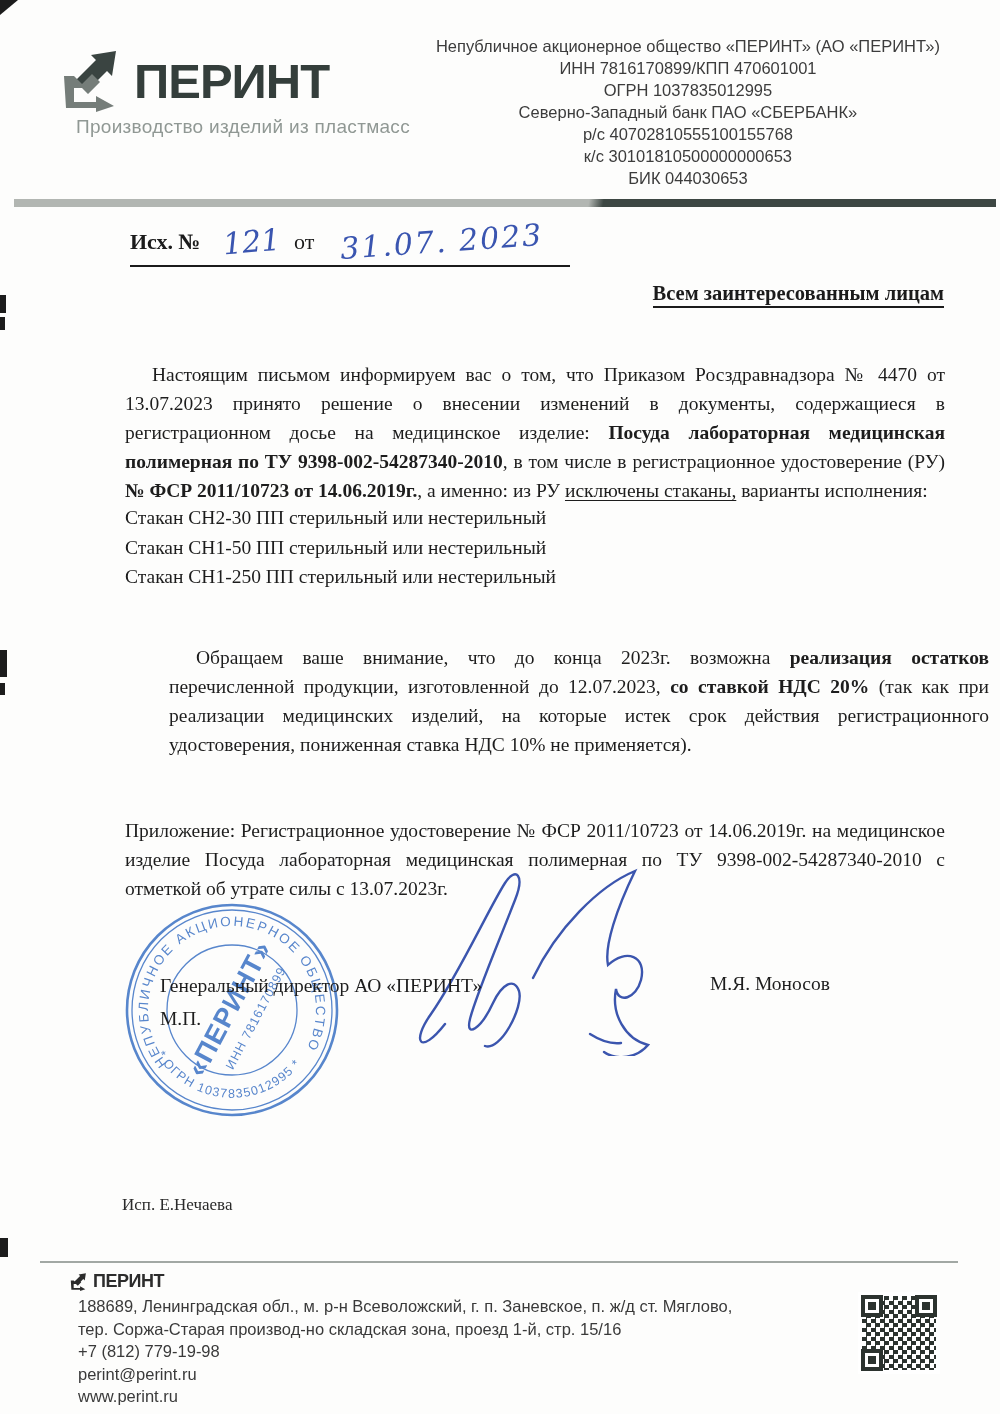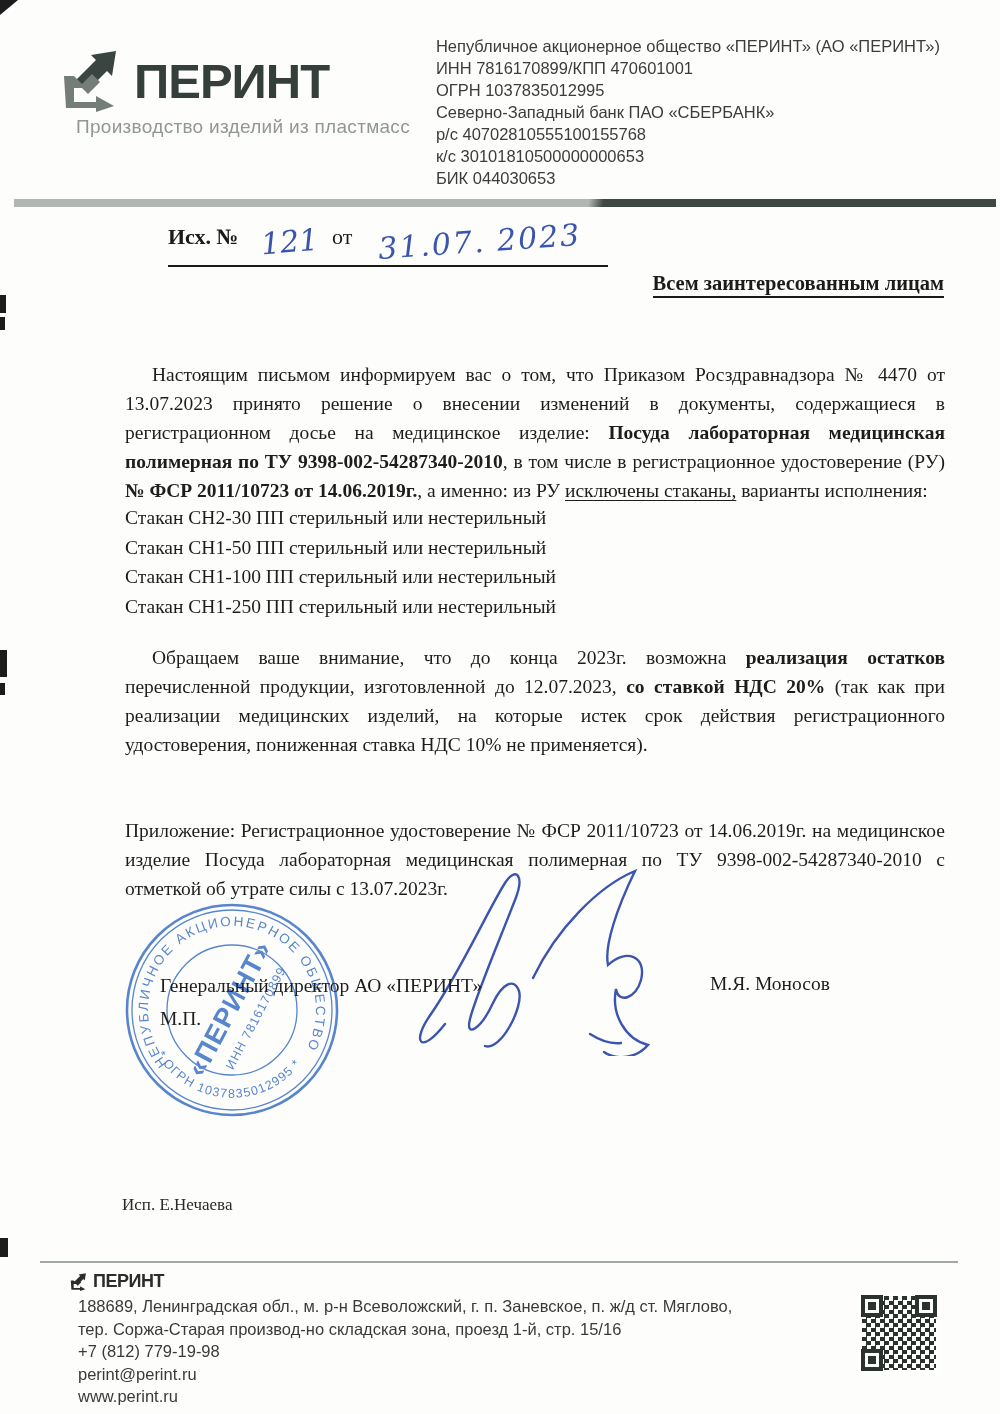--- a/index.html
+++ b/index.html
@@ -14,46 +14,46 @@
   .logo-icon { width:64px; height:62px; margin-right:8px; }
   .logo-name {
     font-family:"Liberation Sans", sans-serif; font-weight:700; font-size:49px;
     letter-spacing:-1px; color:#343e3b; line-height:62px;
   }
   .logo-tagline {
     position:absolute; left:76px; top:116px; font-family:"Liberation Sans", sans-serif;
     font-size:19px; color:#909894; letter-spacing:.3px; white-space:nowrap;
   }
   .company-info {
-    position:absolute; right:60px; top:35px; text-align:left;
+    position:absolute; right:60px; top:35px; text-align:center;
     font-family:"Liberation Sans", sans-serif; font-size:16.5px; line-height:22px; color:#3c3c3c;
   }
   .sep-top {
     position:absolute; top:199px; left:14px; right:4px; height:8px;
     background:linear-gradient(100deg, #b2b6b2 0 58.5%, #3d4743 60% 100%);
   }
   
   .ref-line {
-    position:absolute; left:130px; top:224px; display:inline-flex; align-items:flex-start;
-    border-bottom:2.5px solid #1b1b1b; padding:0 26px 6px 0; white-space:nowrap;margin-left:38px;
+    position:absolute; left:130px; top:224px; display:inline-flex; align-items:center;
+    border-bottom:2.5px solid #1b1b1b; padding:0 26px 6px 0; white-space:nowrap;
   }
   .ref-label { font-size:22px; font-weight:700; color:#1b1b1b; }
   .hand { font-family:"DejaVu Serif", serif; font-style:italic; color:#3a55b0; }
   .ref-num { font-size:30px; margin:0 14px 0 22px; transform:rotate(-5deg); }
   .ref-ot { font-size:22px; font-weight:400; color:#1b1b1b; }
   .ref-date { font-size:30px; margin-left:26px; letter-spacing:2px; transform:rotate(-4deg); }
   .addressee {
-    position:absolute; right:56px; top:272px; font-size:20.5px; font-weight:700;
+    position:absolute; right:56px; top:282px; font-size:20.5px; font-weight:700;
     border-bottom:2px solid #1b1b1b; padding-bottom:1px; color:#1b1b1b;
   }
   
   .para { position:absolute; left:125px; width:820px; font-size:19.5px; line-height:29px;
           text-align:justify; color:#1d1d1d; }
   .p1 { top:360px; text-indent:27px; }
-  .p2 { top:643px; text-indent:27px; }
+  .p2 { top:643px; text-indent:27px;margin-left:44px; }
   .p3 { top:780px;margin-top:36px; }
   .item-list { position:absolute; left:125px; top:503px; font-size:19.5px; line-height:29.5px; color:#1d1d1d; }
   .bold { font-weight:700; }
   .uline { text-decoration:underline; text-underline-offset:3px; }
   
   .stamp { position:absolute; left:120px; top:898px; opacity:.92; }
   .sign-svg { position:absolute; left:385px; top:856px; }
   .director-title { position:absolute; left:160px; top:975px; font-size:19.5px; color:#1d1d1d; }
   .mp { position:absolute; left:160px; top:1008px; font-size:19.5px; color:#1d1d1d; }
   .director-name { position:absolute; left:710px; top:973px; font-size:19.5px; color:#1d1d1d;text-align:center; }
@@ -124,21 +124,20 @@
     <span class="hand ref-date">31.07. 2023</span>
   </div>
 
   <div class="addressee">Всем заинтересованным лицам</div>
 
   <div class="para p1"><span>Настоящим письмом информируем вас о том, что Приказом Росздравнадзора № 4470 от 13.07.2023 принято решение о внесении изменений в документы, содержащиеся в регистрационном досье на медицинское изделие: </span><span class="bold">Посуда лабораторная медицинская полимерная по ТУ 9398-002-54287340-2010</span><span>, в том числе в регистрационное удостоверение (РУ) </span><span class="bold">№ ФСР 2011/10723 от 14.06.2019г.</span><span>, а именно: из РУ </span><span class="uline">исключены стаканы,</span><span> варианты исполнения:</span></div>
 
   <div class="item-list">
     <div>Стакан СН2-30 ПП стерильный или нестерильный</div>
     <div>Стакан СН1-50 ПП стерильный или нестерильный</div>
-    <div>Стакан СН1-100 ПП стерильный или нестерильный</div>
     <div>Стакан СН1-250 ПП стерильный или нестерильный</div>
   </div>
 
   <div class="para p2"><span>Обращаем ваше внимание, что до конца 2023г. возможна </span><span class="bold">реализация остатков</span><span> перечисленной продукции, изготовленной до 12.07.2023, </span><span class="bold">со ставкой НДС 20%</span><span> (так как при реализации медицинских изделий, на которые истек срок действия регистрационного удостоверения, пониженная ставка НДС 10% не применяется).</span></div>
 
   <div class="para p3">Приложение: Регистрационное удостоверение № ФСР 2011/10723 от 14.06.2019г. на медицинское изделие Посуда лабораторная медицинская полимерная по ТУ 9398-002-54287340-2010 с отметкой об утрате силы с 13.07.2023г.</div>
 
   <svg class="stamp" width="224" height="224" viewBox="0 0 224 224">
     <g fill="none" stroke="#4a7cc8">
       <circle cx="112" cy="112" r="105" stroke-width="2.6"></circle>

